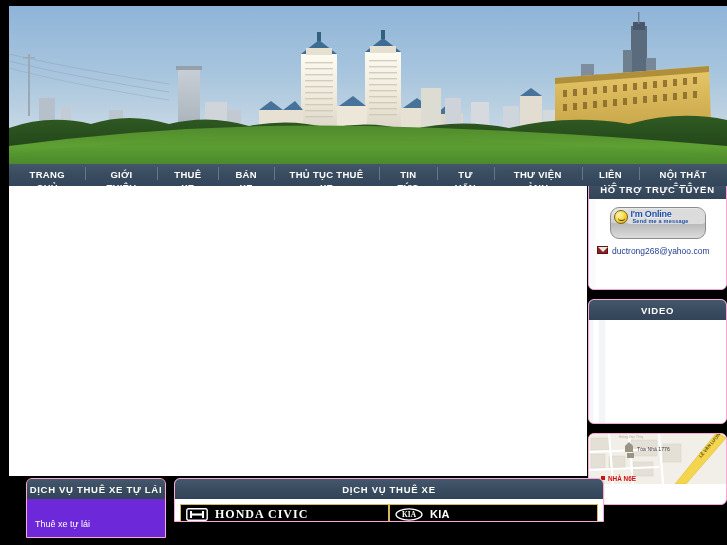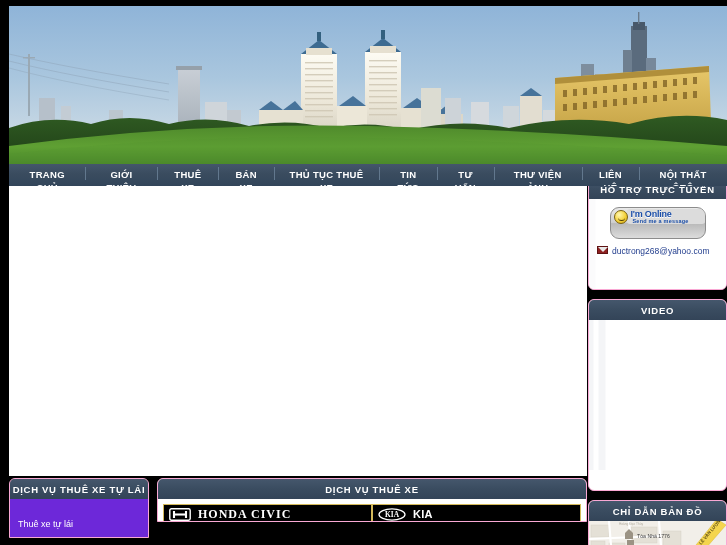--- a/index.html
+++ b/index.html
@@ -182,21 +182,21 @@
   }
   .email-link {
     color: #25408f;
     font-size: 8.5px;
     text-decoration: none;
     cursor: pointer;
     white-space: nowrap;
   }
 
   
-  .video-panel { height: 192px; }
+  .video-panel { height: 125px; }
   .video-body {
     height: 150px;
     background:
       linear-gradient(to right,
         #f4f5f7 0px, #f4f5f7 4px,
         #ffffff 5px, #ffffff 9px,
         #f4f5f7 10px, #f4f5f7 16px,
         #ffffff 17px, #ffffff 100%);
   }
 
@@ -207,21 +207,21 @@
     padding: 0;
     position: relative;
     overflow: hidden;
     background: #f2efe9;
   }
   .map-svg { display: block; width: 100%; height: 100%; }
 
   
   .bottom-row {
     position: absolute;
-    left: 9px; top: 478px;
+    left: 26px; top: 478px;
     width: 578px; height: 60px;
     display: flex;
     gap: 8px;
   }
   .leftnav-panel {
     width: 140px;
     flex: 0 0 140px;
     margin-bottom: 0;
     border-radius: 6px 6px 0 0;
     background: #6e6e6e;
@@ -472,21 +472,20 @@
         </div>
       </div>
     </section>
 
     <section class="panel video-panel">
       <div class="panel-head">VIDEO</div>
       <div class="panel-body video-body"></div>
     </section>
 
     <section class="panel map-panel">
-      <div class="panel-head">CHỈ DẪN BẢN ĐỒ</div>
       <div class="panel-body map-body">
         <svg class="map-svg" viewBox="0 0 137 50" preserveAspectRatio="none">
           <rect x="0" y="0" width="137" height="50" fill="#f2efe9"></rect>
 
           <g fill="#e4e0d6" stroke="#d2cdc0" stroke-width="0.4">
             <rect x="2" y="4" width="18" height="12"></rect>
             <rect x="2" y="20" width="14" height="14"></rect>
             <rect x="20" y="22" width="16" height="12"></rect>
             <rect x="42" y="6" width="26" height="16"></rect>
             <rect x="44" y="28" width="20" height="14"></rect>

